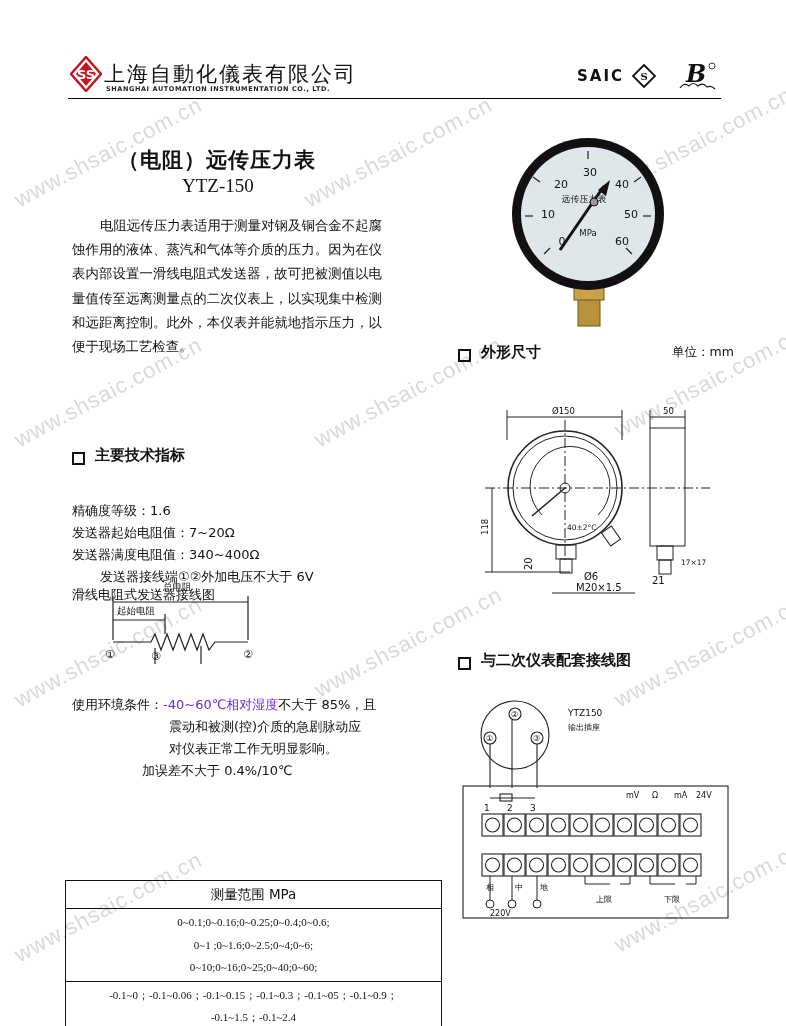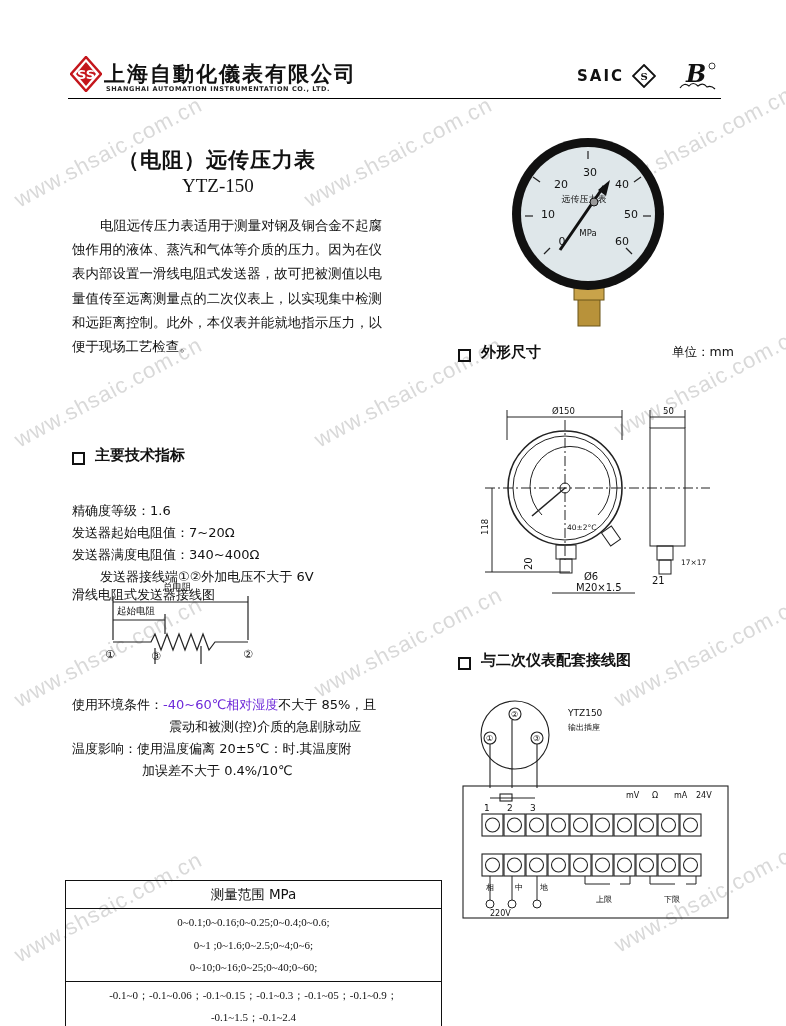--- a/index.html
+++ b/index.html
@@ -2,21 +2,21 @@
 <html><head>
 <meta charset="utf-8">
 <style>
   * { box-sizing: border-box; margin: 0; padding: 0; }
   html, body { width: 786px; height: 1026px; background: #ffffff; overflow: hidden; }
   body { position: relative; font-family: "DejaVu Sans", "Liberation Sans", sans-serif; color: #111; }
   .abs { position: absolute; }
   .serif { font-family: "Liberation Serif", "DejaVu Serif", serif; }
   .wm { position: absolute; color: #d9d9d9; font-size: 22px; font-family: "Liberation Sans", sans-serif; transform: rotate(-28deg); transform-origin: left top; white-space: nowrap; letter-spacing: 1px; pointer-events: none; }
   .hdr-line { position: absolute; left: 68px; top: 98px; width: 653px; height: 1px; background: #000; }
-  .brand-cn { position: absolute; left: 104px; top: 60px; font-size: 21px; font-weight: bold; letter-spacing: 2px; color: #111; }
+  .brand-cn { position: absolute; left: 104px; top: 60px; font-size: 21px; font-weight: normal; letter-spacing: 2px; color: #111; }
   .brand-en { position: absolute; left: 106px; top: 85px; font-size: 6.5px; font-weight: bold; letter-spacing: 0.6px; color: #222; }
   .saic { position: absolute; left: 577px; top: 67px; font-size: 15px; font-weight: bold; letter-spacing: 2px; color: #111; }
   .title { position: absolute; left: 118px; top: 146px; font-size: 21px; font-weight: bold; letter-spacing: 1px; }
   .model { position: absolute; left: 182px; top: 175px; font-size: 19px; }
   .intro { position: absolute; left: 72px; top: 214px; width: 310px; font-size: 13.4px; line-height: 24.2px; text-align: justify; }
   .intro p { text-indent: 28px; }
   .sec-head { position: absolute; font-size: 15px; font-weight: bold; display: flex; align-items: flex-end; gap: 10px; }
   .box { width: 13px; height: 13px; border: 2px solid #111; display: inline-block; }
   .unit { position: absolute; left: 672px; top: 344px; font-size: 12.5px; }
   .spec { position: absolute; left: 72px; font-size: 13px; line-height: 22px; margin-top: 35px; }
@@ -173,23 +173,21 @@
     <text x="56" y="82">③</text>
     <text x="148" y="80">②</text>
   </g>
 </svg>
 
 <div class="env">
   <div>
     <span>使用环境条件：</span><span class="red">-40~60℃相对湿度</span><span>不大于 85%，且</span>
   </div>
   <div style="padding-left:97px;">震动和被测(控)介质的急剧脉动应</div>
-  <div>
-    <span>温度影响：</span><span>使用温度偏离 20±5℃：时.其温度附</span>
-  </div>
+  <div style="padding-left:97px;">对仪表正常工作无明显影响。</div>
   <div style="padding-left:70px;">加误差不大于  0.4%/10℃</div>
 </div>
 
 <div class="table">
   <div class="th">测量范围 MPa</div>
   <div class="tb serif">
     <div>0~0.1;0~0.16;0~0.25;0~0.4;0~0.6;</div>
     <div>0~1 ;0~1.6;0~2.5;0~4;0~6;</div>
     <div>0~10;0~16;0~25;0~40;0~60;</div>
   </div>

